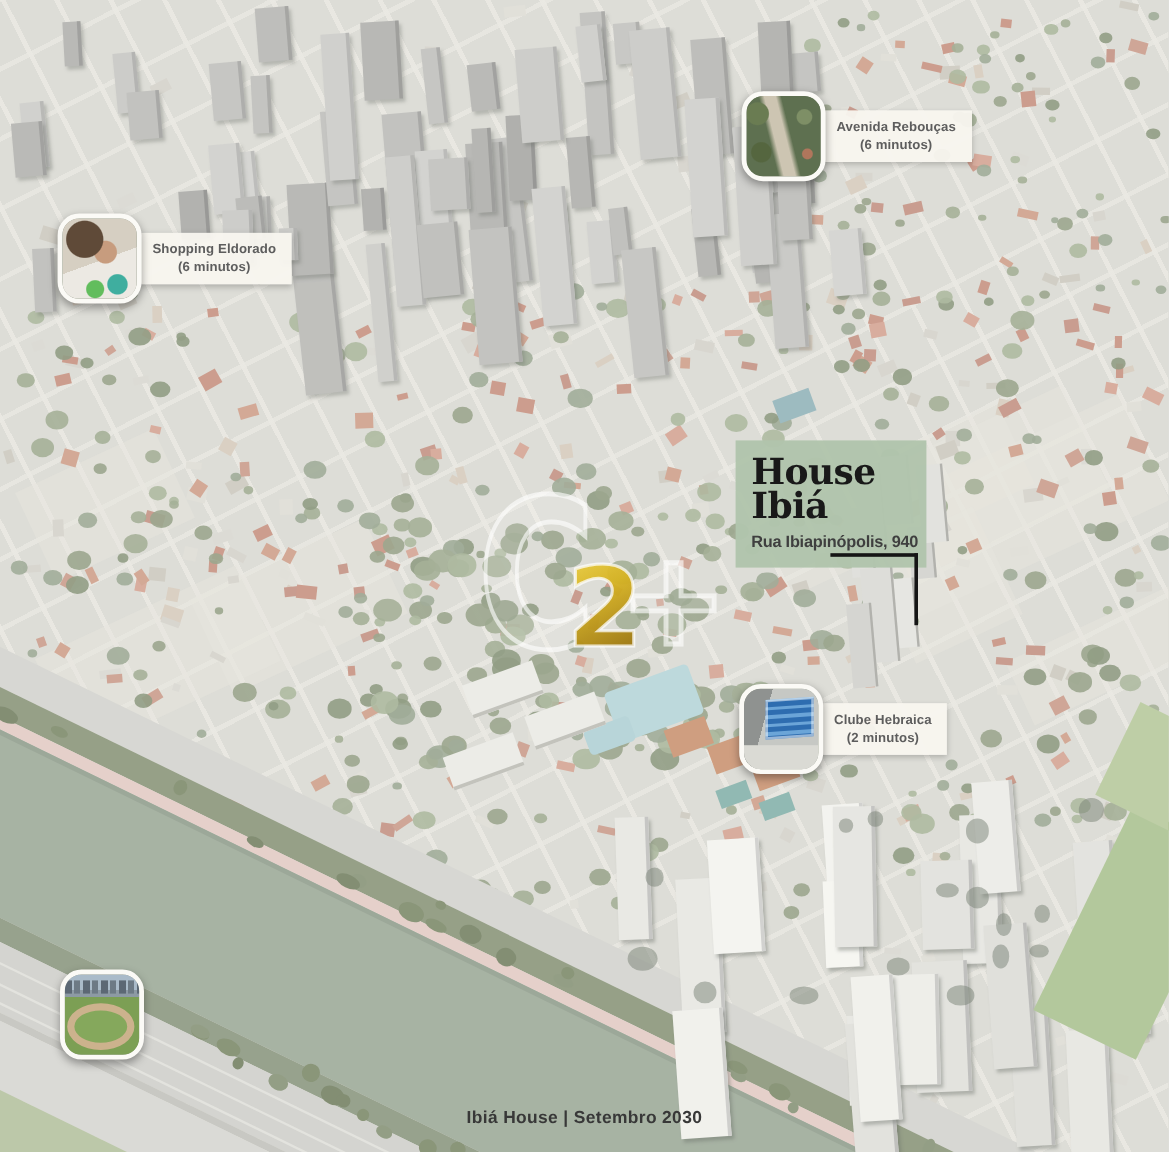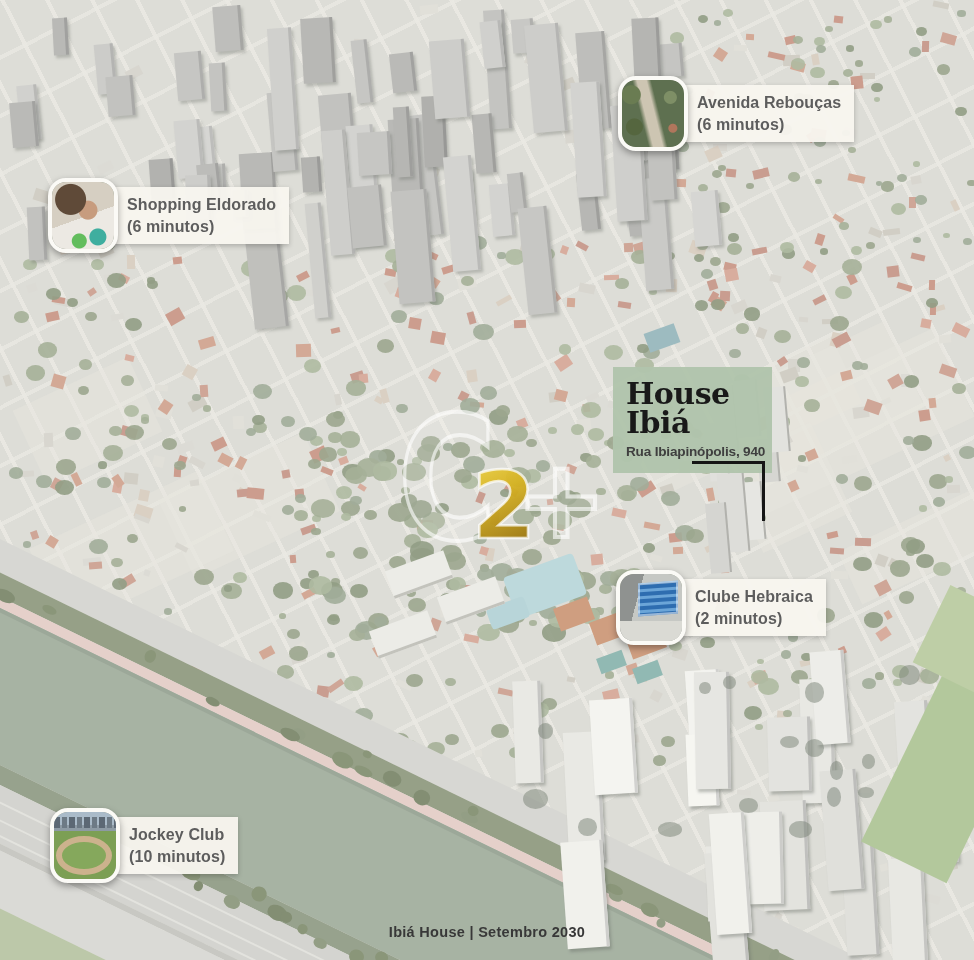--- a/index.html
+++ b/index.html
@@ -17,22 +17,22 @@
   
   .watermark{position:absolute;left:398px;top:406px;z-index:6;opacity:0.95;}
 
   
   .co{position:absolute;display:flex;align-items:center;z-index:7;}
   .thumb{position:relative;z-index:2;width:70px;height:75px;box-sizing:border-box;
     border:4px solid #fbfaf6;border-radius:18px;overflow:hidden;
     box-shadow:0 3px 7px rgba(0,0,0,0.35);background:#9aa08f;flex:0 0 auto;}
   .thumb-art{position:absolute;inset:0;border-radius:13px;}
   .lbl{position:relative;z-index:1;margin-left:-7px;background:rgba(248,245,239,0.95);
-    box-shadow:0 2px 5px rgba(0,0,0,0.22);padding:7px 13px 6px 16px;
-    color:#5d5d5d;font-weight:bold;font-size:16px;line-height:1.4;letter-spacing:0.1px;white-space:nowrap;}
+    box-shadow:0 2px 5px rgba(0,0,0,0.22);padding:7px 13px 6px 16px;text-align:center;
+    color:#5d5d5d;font-weight:bold;font-size:11px;line-height:1.4;letter-spacing:0.1px;white-space:nowrap;}
   .lbl span{display:block;}
 
   .art-reboucas{background:
     radial-gradient(circle at 78% 26%,#7e8f66 0 6px,transparent 7px),
     radial-gradient(circle at 20% 70%,#55663f 0 8px,transparent 9px),
     radial-gradient(circle at 82% 72%,#b0765c 0 4px,transparent 5px),
     radial-gradient(circle at 15% 22%,#6a7c52 0 9px,transparent 10px),
     linear-gradient(76deg,#5e7050 0 34%,#cdc5b2 40% 52%,#5e7050 58% 100%);}
   .art-eldorado{background:
     radial-gradient(circle at 30% 26%,#5f4a38 0 15px,transparent 16px),
@@ -1030,24 +1030,20 @@
     <div class="lbl">
       <span>Clube Hebraica</span>
       <span>(2 minutos)</span>
     </div>
   </div>
 
   <div class="co" style="left:50px;top:808px;">
     <div class="thumb">
       <div class="thumb-art art-jockey"></div>
     </div>
-    <div class="lbl">
-      <span>Jockey Club</span>
-      <span>(10 minutos)</span>
-    </div>
   </div>
 
   <div class="property-card">
     <div class="property-title">
       <span>House</span>
       <span>Ibiá</span>
     </div>
     <div class="property-address">Rua Ibiapinópolis, 940</div>
   </div>
   <div class="leader-h"></div>

